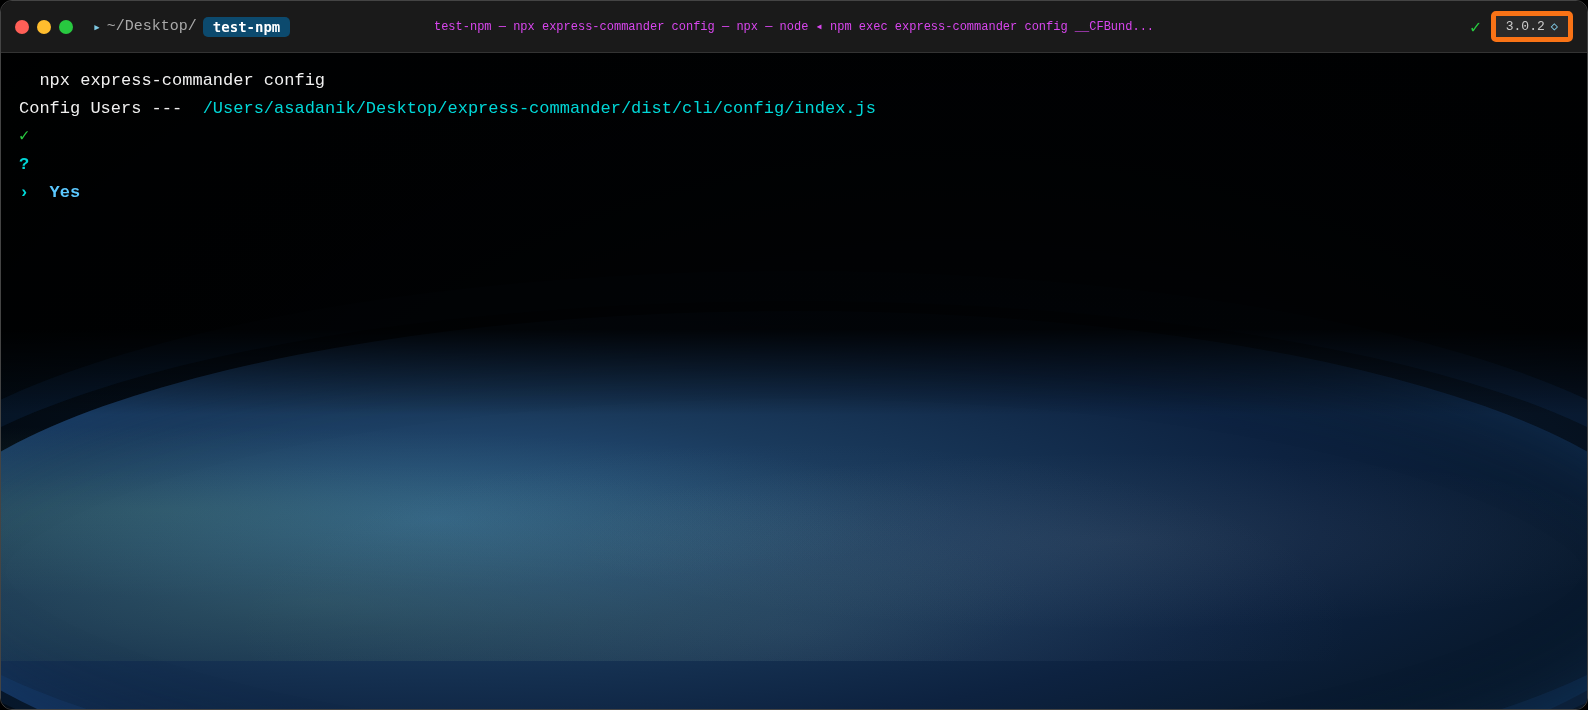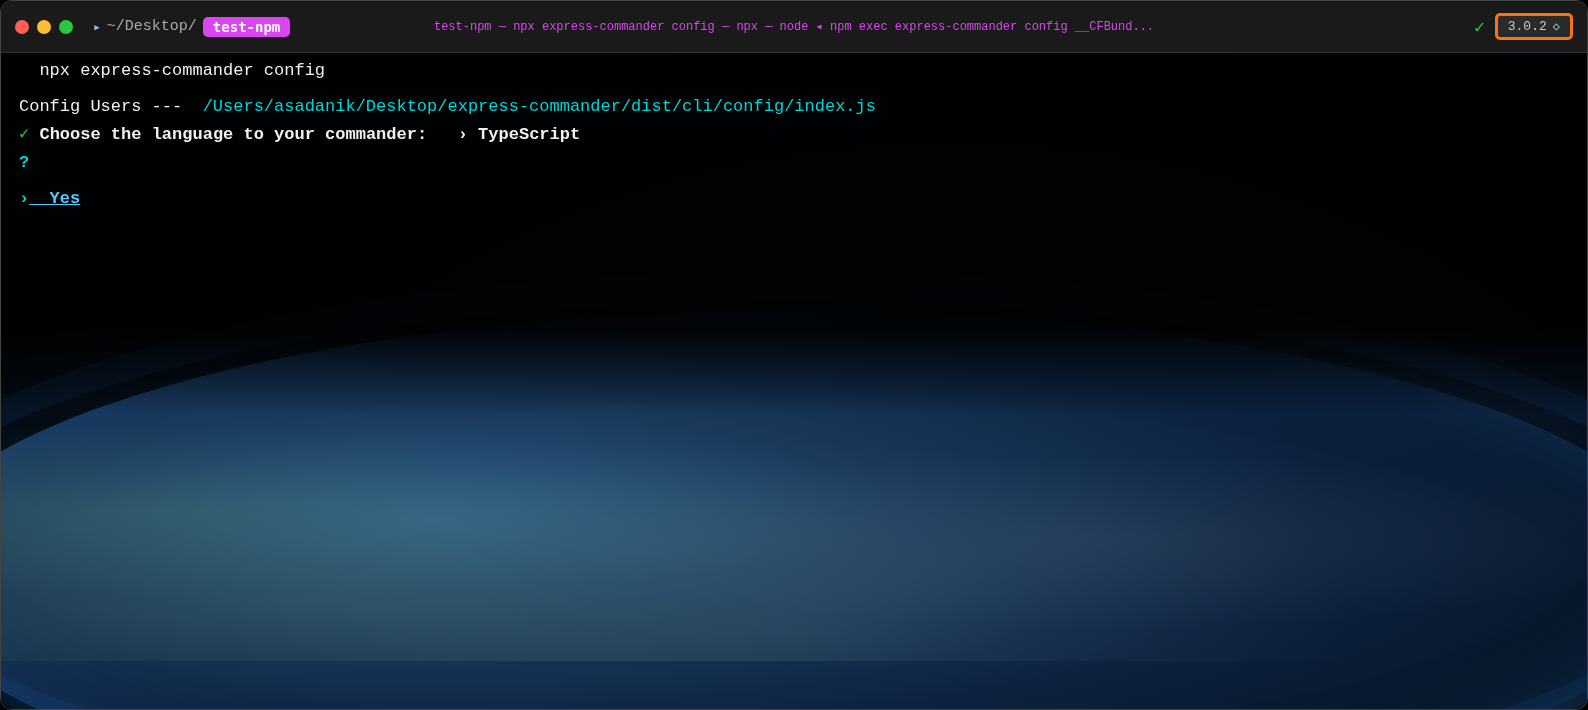--- a/index.html
+++ b/index.html
@@ -68,21 +68,21 @@
       color: #7ec8e3;
       font-size: 13px;
     }
 
     .path-tilde {
       color: #ccc;
       font-size: 15px;
     }
 
     .path-current {
-      background: #d946ef;
+      background: #0c4a6e;
       color: #fff;
       font-size: 14px;
       font-weight: bold;
       padding: 2px 10px;
       border-radius: 5px;
       font-family: 'Menlo', monospace;
     }
 
     .titlebar-title {
       color: #d946ef;
@@ -106,21 +106,21 @@
     }
 
     .check-mark {
       color: #28c940;
       font-size: 18px;
       font-weight: bold;
     }
 
     .version-badge {
       background: #2a2a2a;
-      border: 3px solid #f97316;
+      border: 5px solid #f97316;
       color: #ccc;
       font-size: 13px;
       padding: 3px 10px;
       border-radius: 5px;
       display: flex;
       align-items: center;
       gap: 6px;
     }
 
     .diamond-icon {
@@ -183,38 +183,38 @@
         radial-gradient(ellipse at 50% 90%, rgba(150, 180, 200, 0.1) 0%, transparent 50%),
         radial-gradient(ellipse at 10% 50%, rgba(100, 160, 120, 0.2) 0%, transparent 40%);
       z-index: 3;
     }
 
     
     .terminal-text {
       position: absolute;
       top: 0; left: 0; right: 0; bottom: 0;
       z-index: 10;
-      padding: 4px 18px;
+      padding: 14px 18px;
       background: rgba(0,0,0,0.82);
       
       background: linear-gradient(to bottom, rgba(0,0,0,0.90) 0%, rgba(0,0,0,0.90) 42%, rgba(0,0,0,0.0) 55%, rgba(0,0,0,0.0) 100%);
     }
 
     .terminal-line {
       display: flex;
       align-items: baseline;
       line-height: 1.65;
       font-size: 17px;
       white-space: pre;
     }
 
     .t-white  { color: #f0f0f0; }
-    .t-cyan   { color: #00d7d7; margin-top: 8px; }
+    .t-cyan   { color: #00d7d7; }
     .t-green  { color: #28c940; }
-    .t-blue-link { color: #5bc8ff; text-decoration: underline; }
+    .t-blue-link { color: #5bc8ff; }
     .t-gray   { color: #aaa; }
     .t-bold   { font-weight: bold; }
     .t-question { color: #00d7d7; font-size: 17px; }
 
   </style>
 </head>
 <body>
 
 <div class="window">
 
@@ -256,21 +256,20 @@
         <span class="t-white">  npx express-commander config</span>
       </div>
 
       <div class="terminal-line">
         <span class="t-white">Config Users ---</span>
         <span class="t-cyan">  /Users/asadanik/Desktop/express-commander/dist/cli/config/index.js</span>
       </div>
 
       <div class="terminal-line">
         <span class="t-green t-bold">✓</span>
-        <span class="t-white t-bold"> Choose the language to your commander:   › TypeScript</span>
       </div>
 
       <div class="terminal-line">
         <span class="t-question t-bold">?</span>
       </div>
 
       <div class="terminal-line">
         <span class="t-cyan t-bold">›</span>
         <span class="t-blue-link t-bold">  Yes</span>
       </div>

